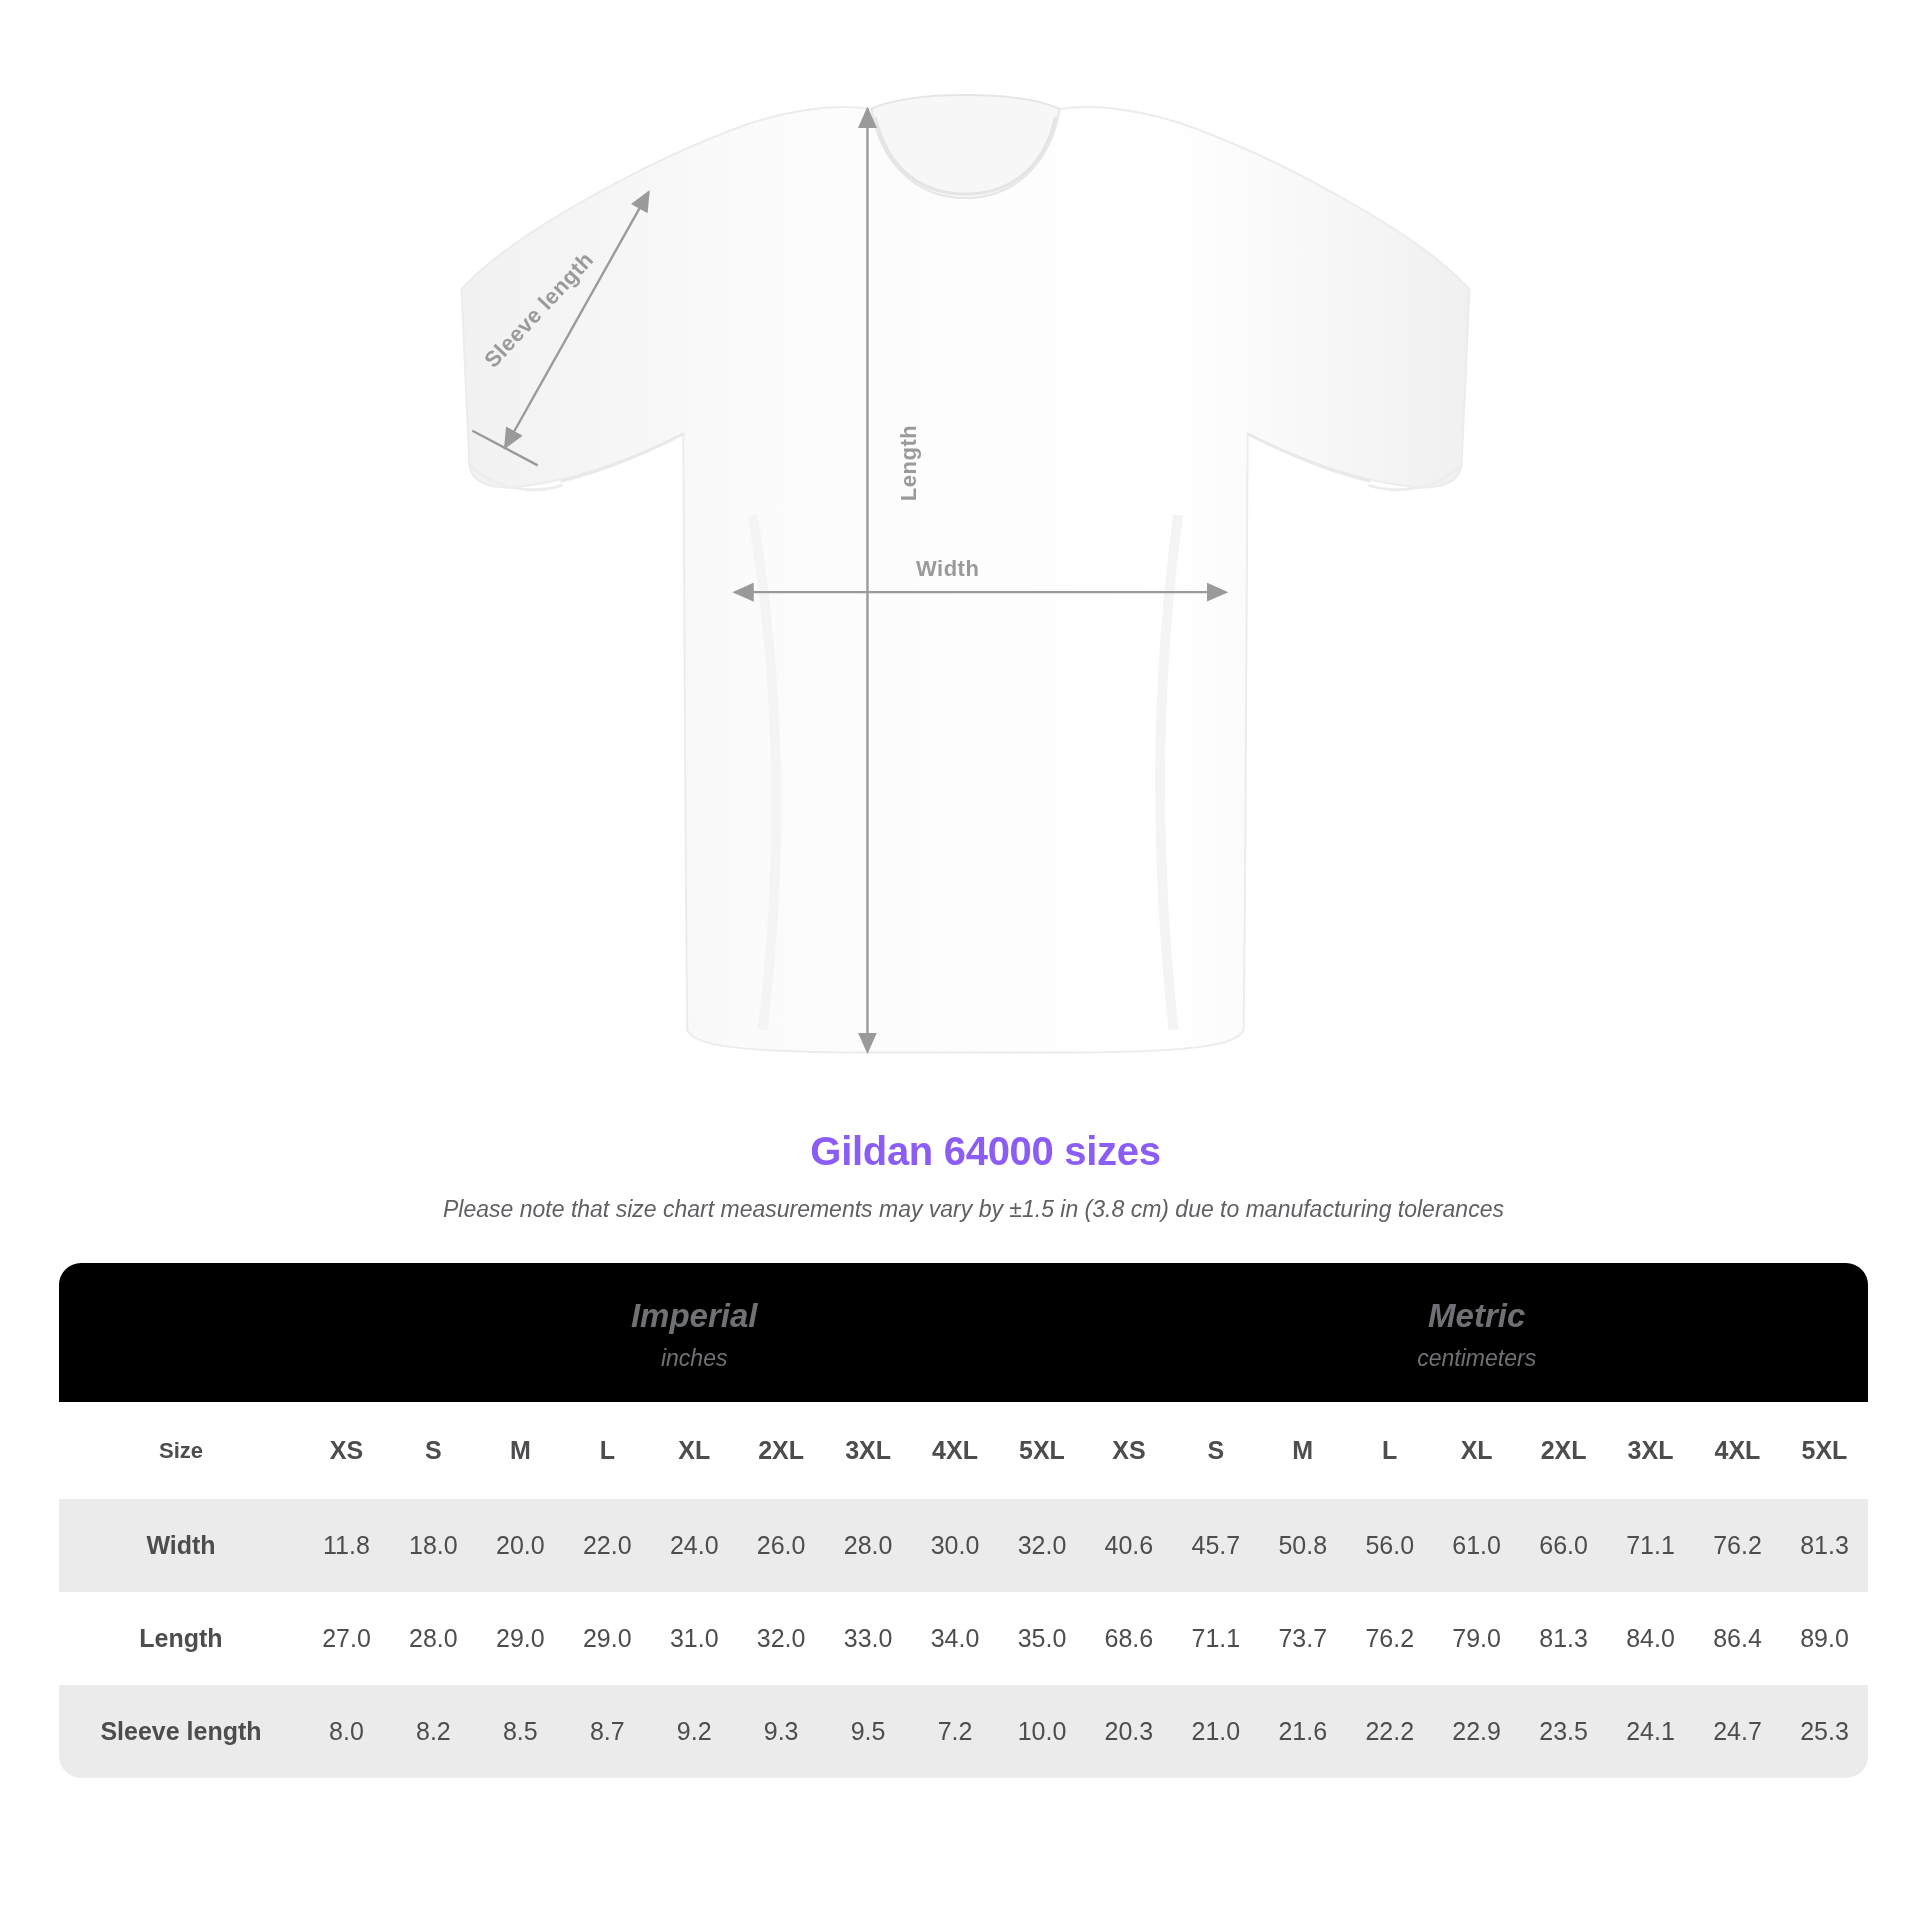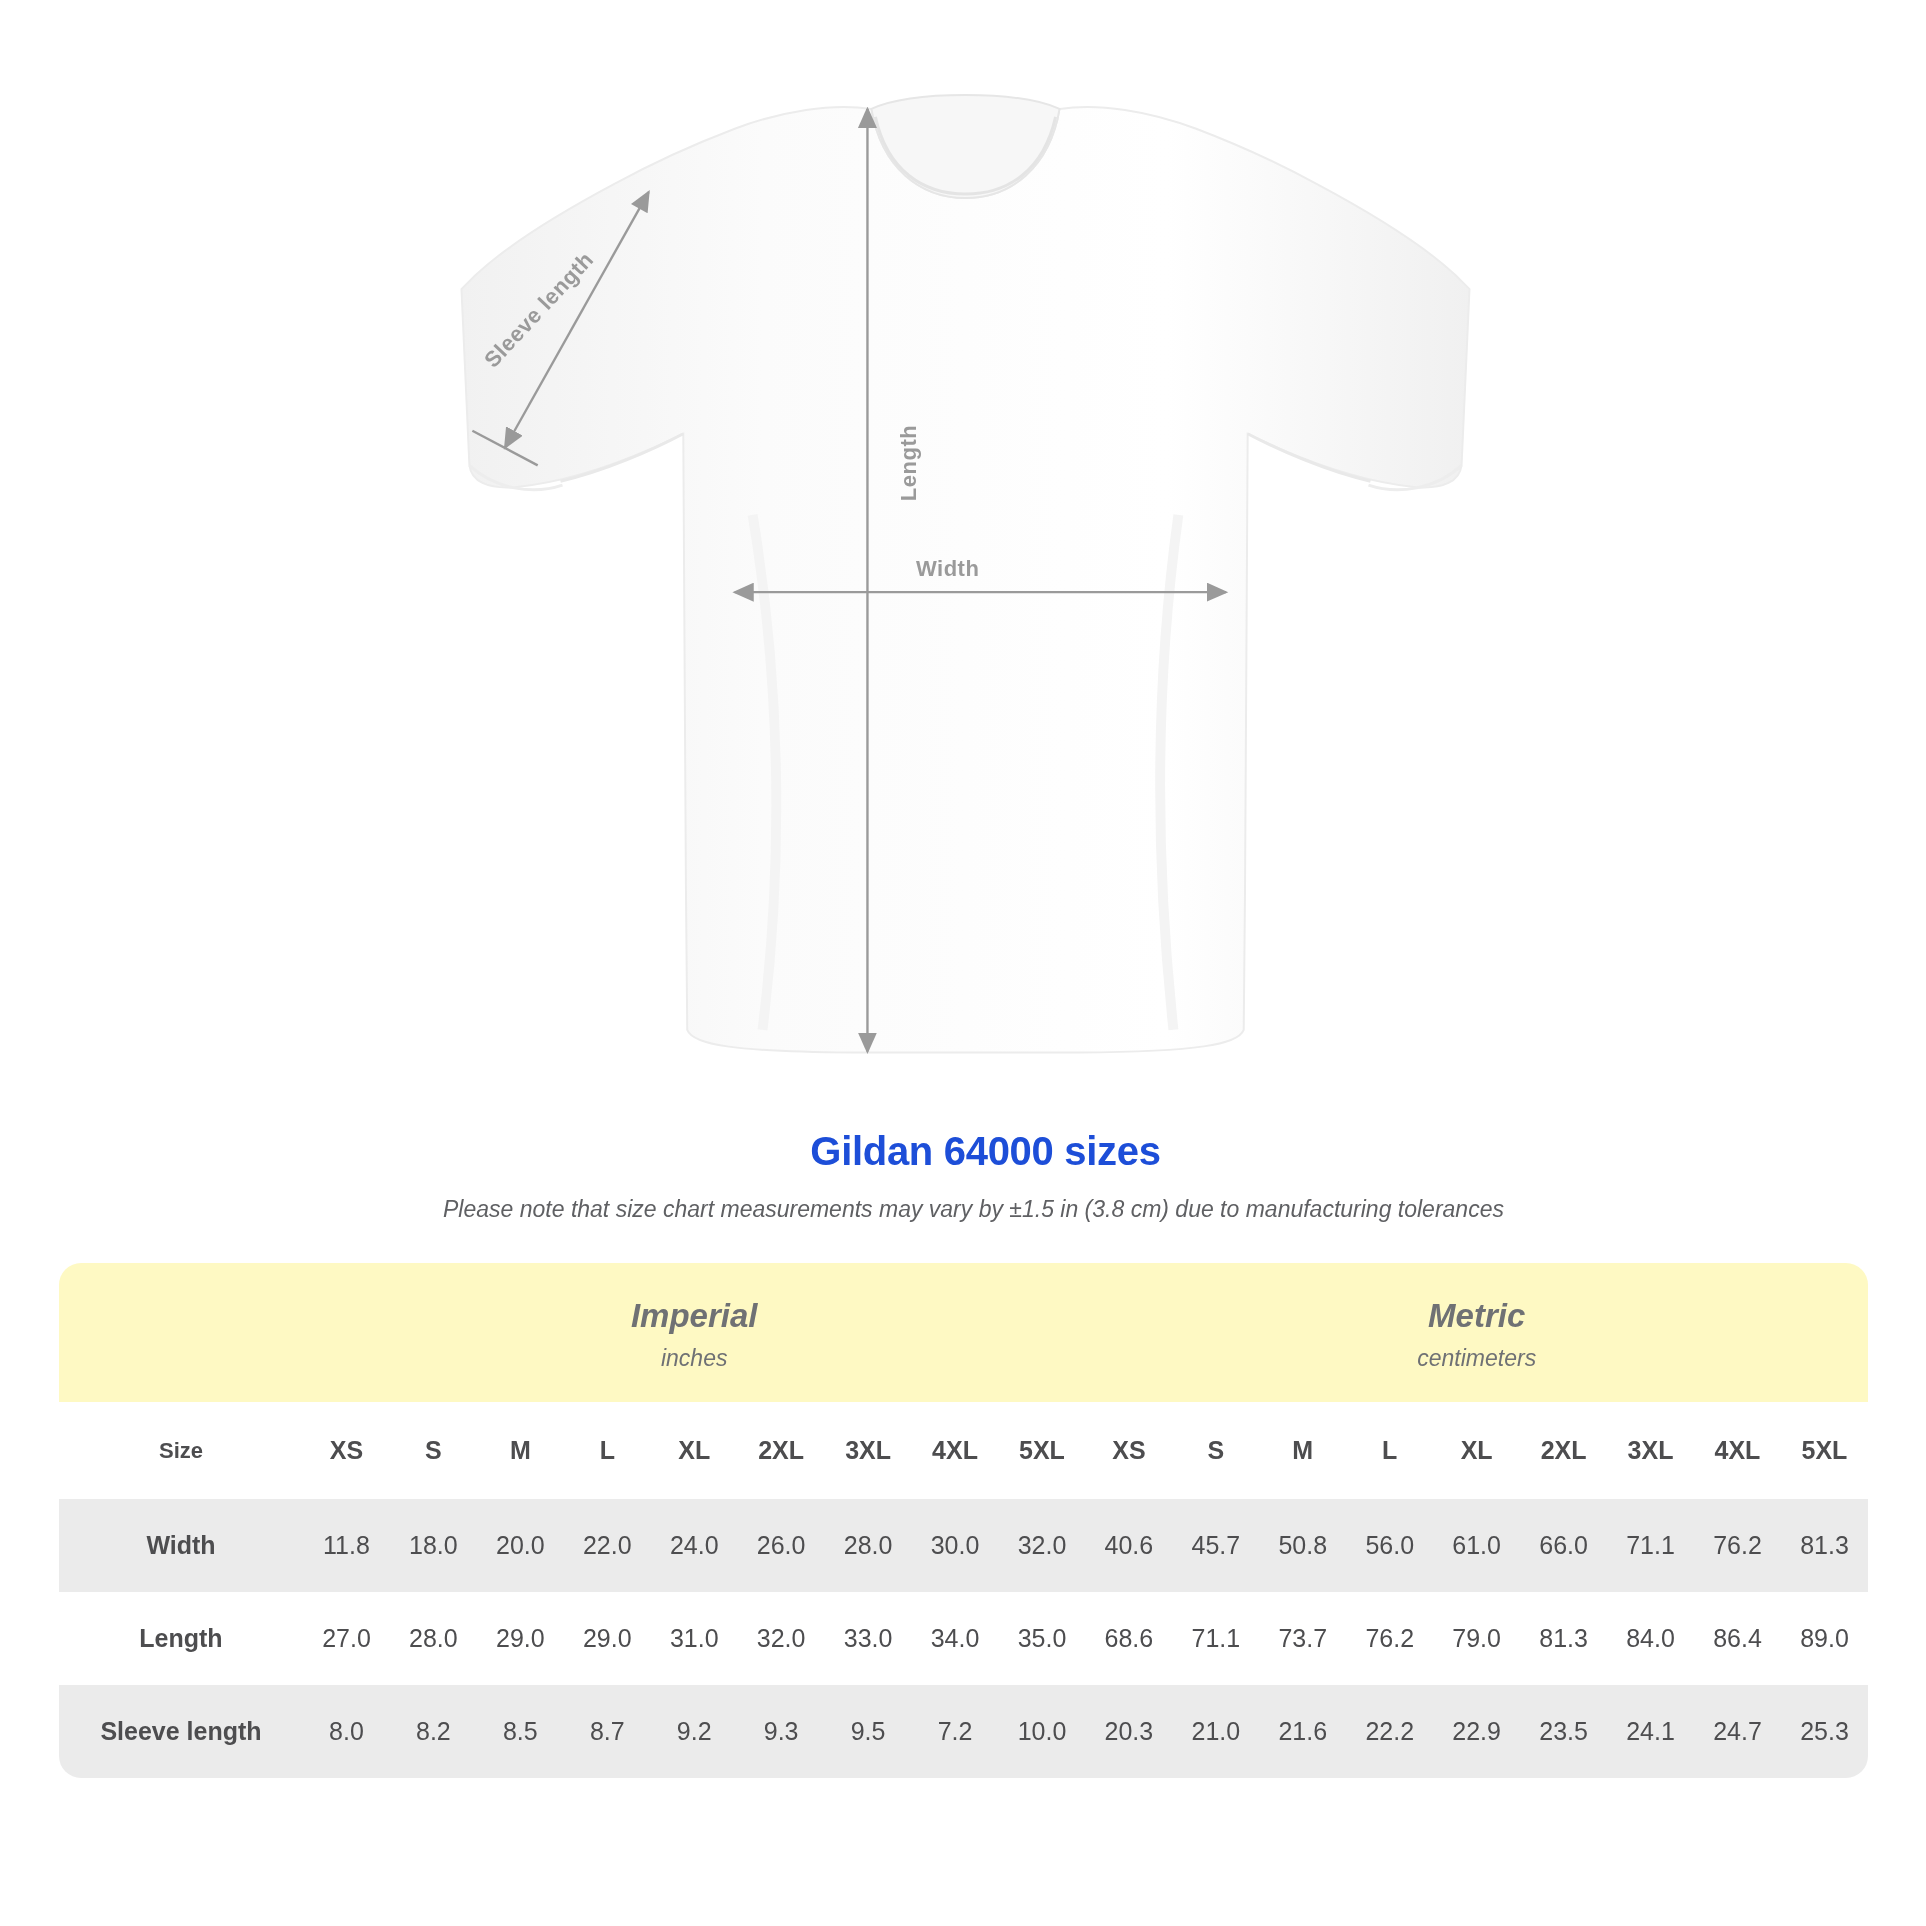--- a/index.html
+++ b/index.html
@@ -52,21 +52,21 @@
   }
 
   
   .title-block {
     text-align: center;
     margin-top: 20px;
   }
   .chart-title {
     font-size: 40px;
     font-weight: bold;
-    color: #1d4ed8;
+    color: #8b5cf6;
     letter-spacing: -0.3px;
     padding-left: 44px;
   }
   .chart-note {
     margin-top: 22px;
     font-size: 23px;
     font-style: italic;
     color: #5f6063;
     margin-left: 20px;
   }
@@ -83,21 +83,21 @@
     table-layout: fixed;
   }
   table.size-table td, table.size-table th {
     text-align: center;
     vertical-align: middle;
     font-size: 25px;
     color: #4d4d4f;
     border: none;
   }
   .unit-row td {
-    background: #fef9c3;
+    background: #000000;
     padding: 34px 0 30px 0;
     margin-top: 16px;
   }
   .unit-name {
     font-size: 33px;
     font-weight: bold;
     font-style: italic;
     color: #6f7174;
     display: block;
   }

